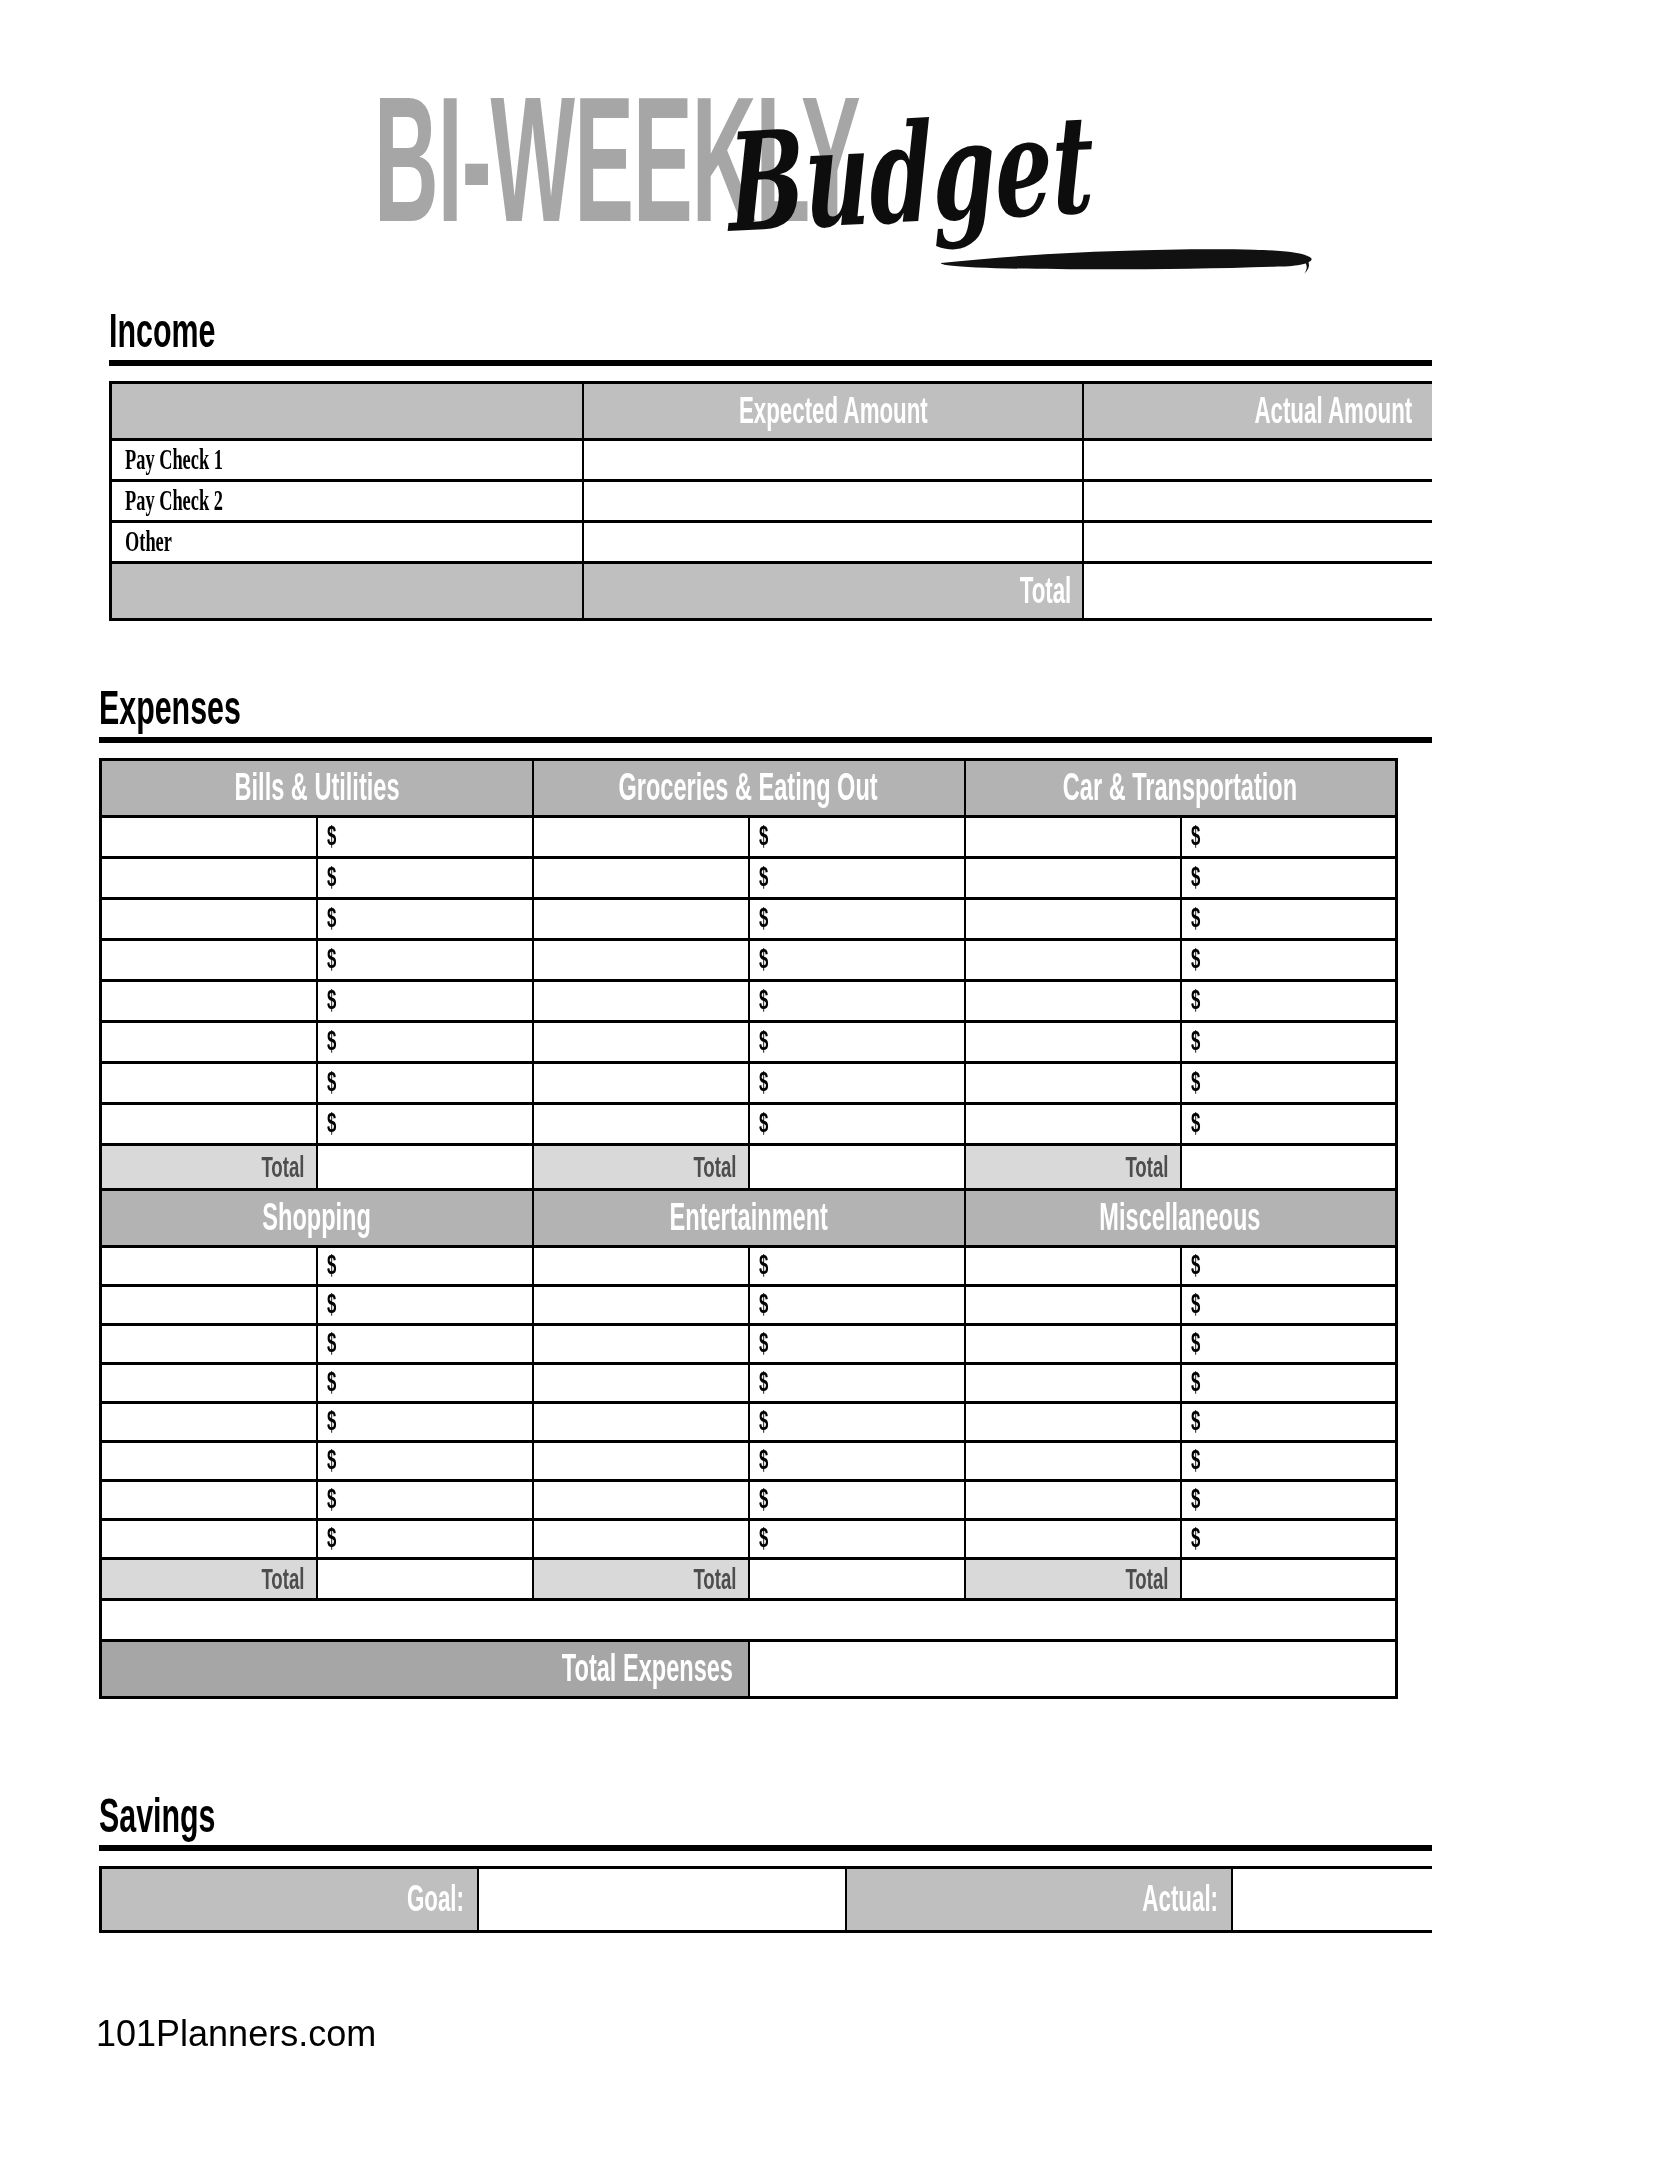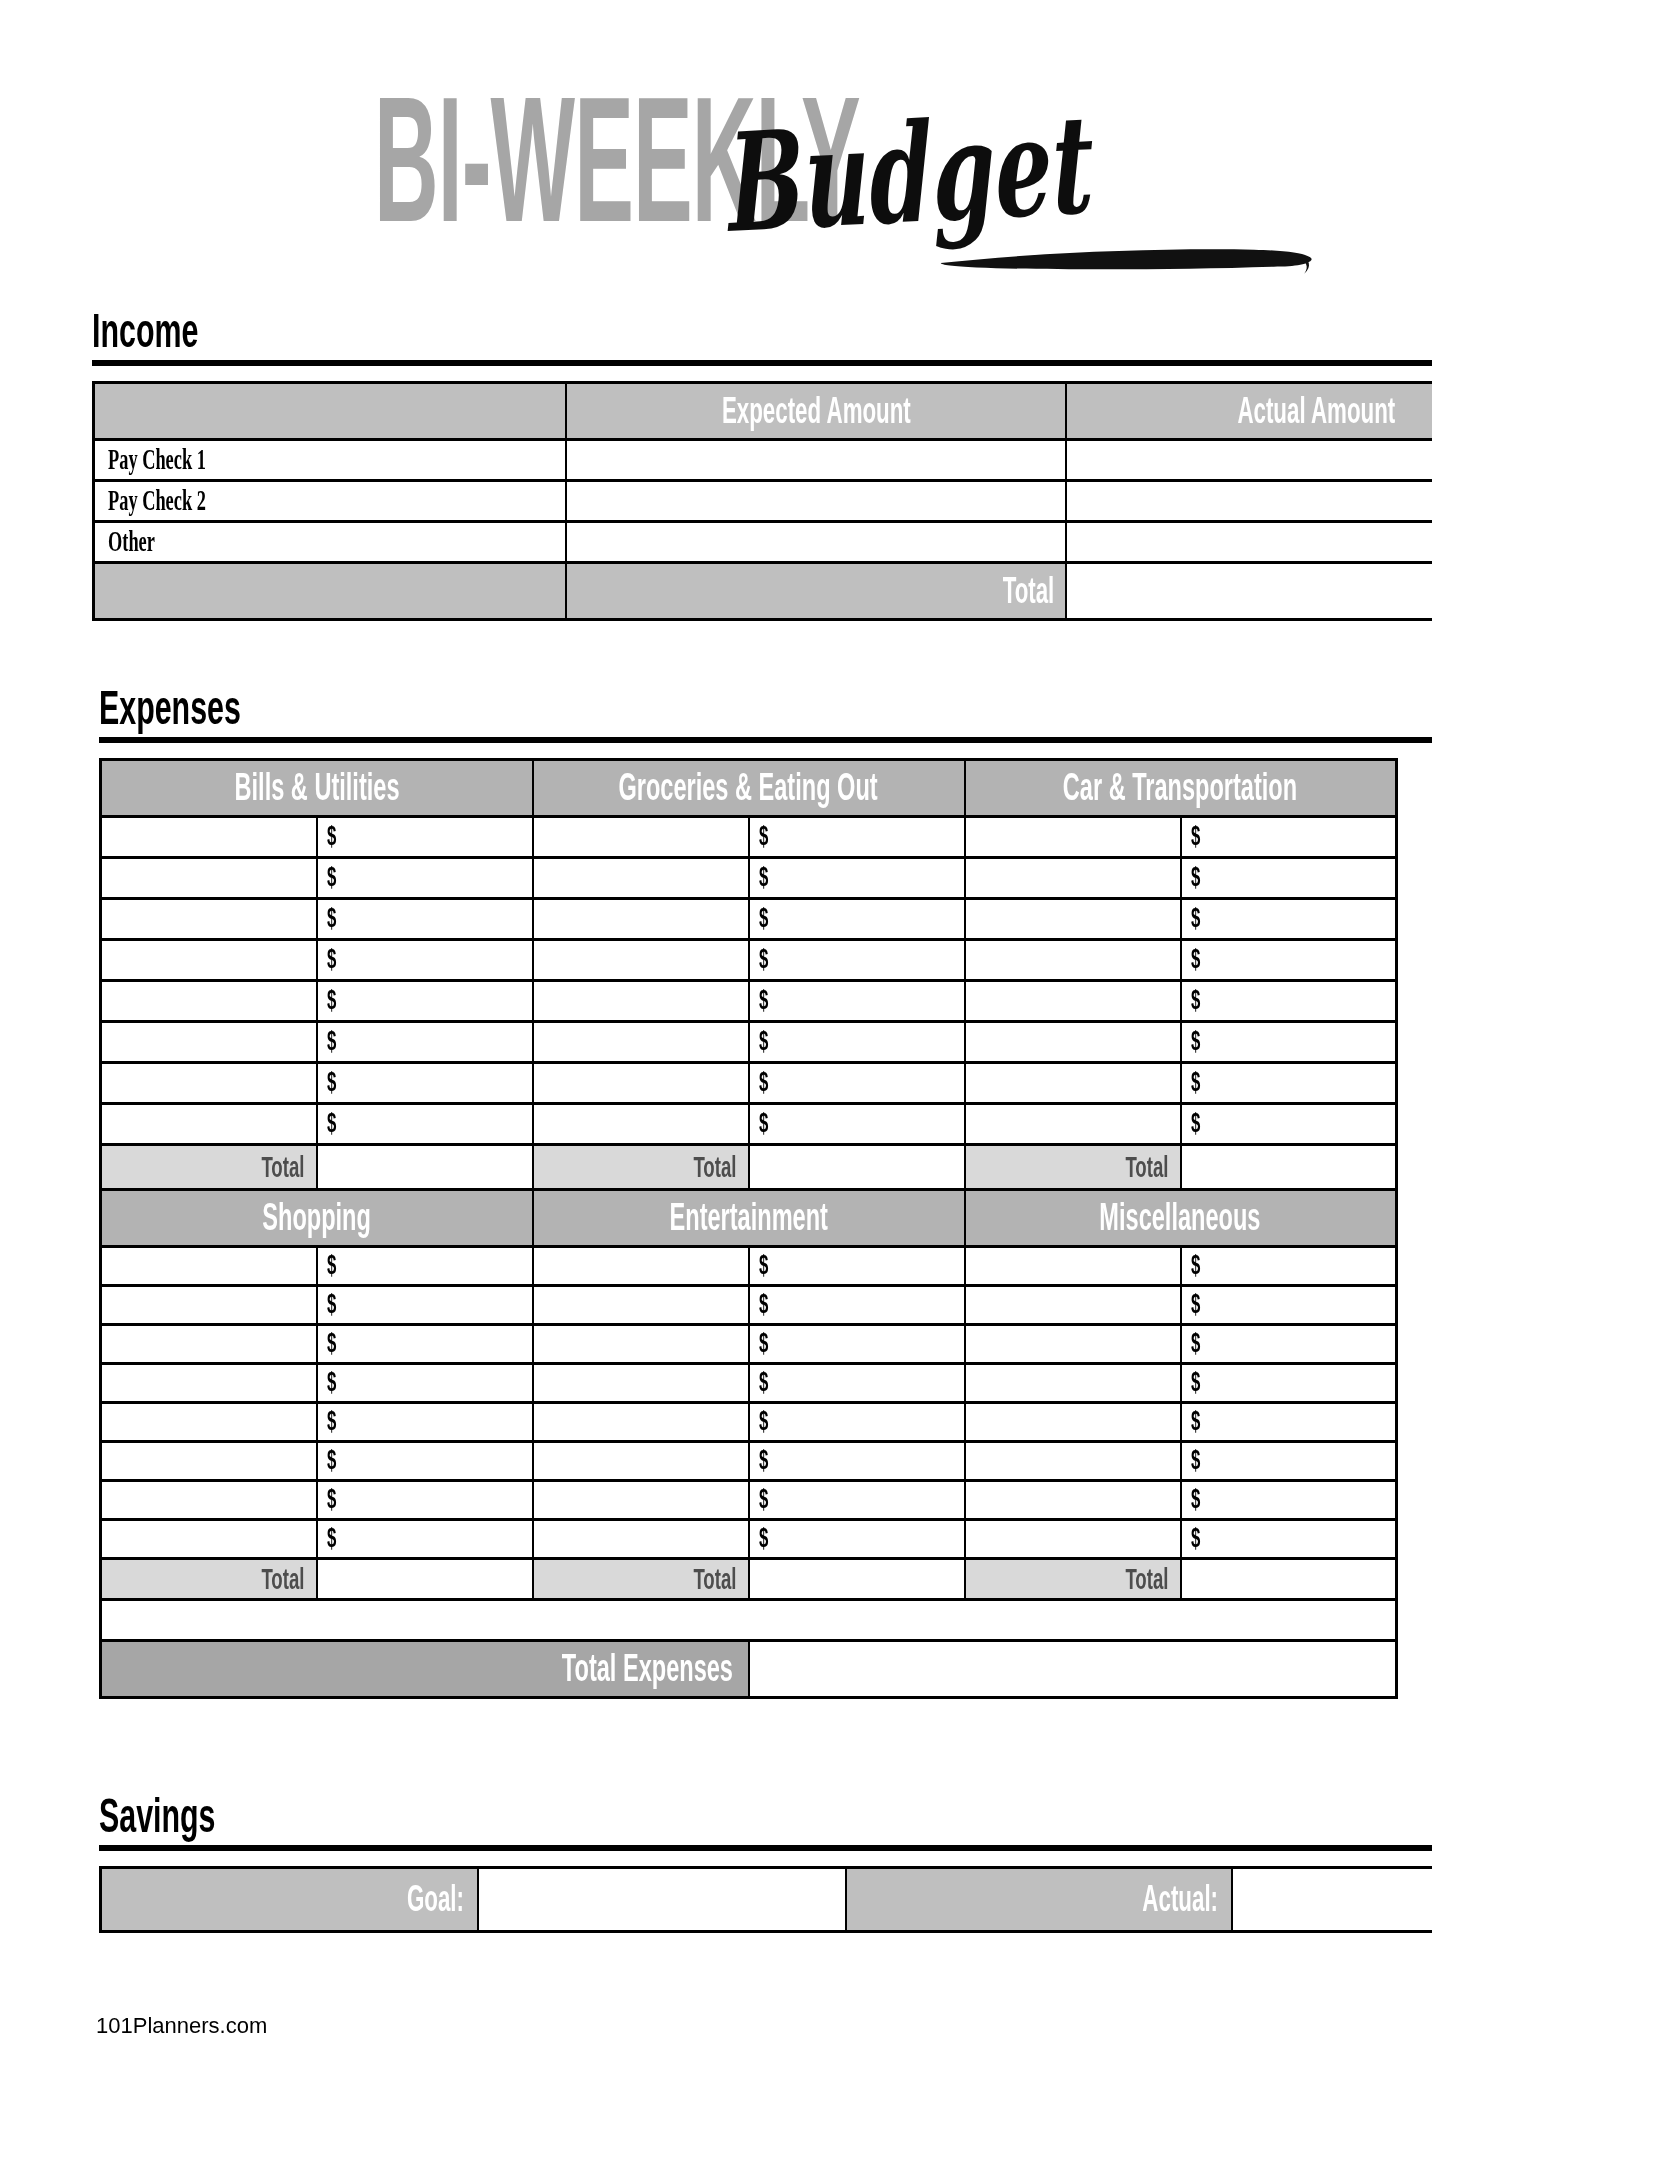--- a/index.html
+++ b/index.html
@@ -23,21 +23,21 @@
   .brand-script {
     position:absolute; left:727px; top:115px; font-size:136px; line-height:1;
     font-family:"DejaVu Serif", serif; font-style:italic; font-weight:700;
     color:#0d0d0d; transform:scaleX(0.66) rotate(-2deg); transform-origin:0 0;
   }
   .flourish { position:absolute; left:939px; top:240px; width:376px; height:39px; }
   .flourish path { fill:#111; }
 
   
   section { position:absolute; }
-  #income-sec  { top:301px;  left:92px; width:1476px; }
+  #income-sec  { top:301px;  left:109px; width:1476px; }
   #expenses-sec{ top:678px;  left:99px; width:1299px; }
   #savings-sec { top:1786px; left:99px; width:1476px; }
 
   h2.sec-h { margin:0; font-size:49px; line-height:59px; color:#000; }
   .rule { height:6.3px; background:#000; width:1476px; }
   .tbl-wrap { margin-top:14.3px; }
 
   table { border-collapse:collapse; table-layout:fixed; background:#fff; border:3.6px solid #000; }
   td, th { border-left:2.7px solid #000; border-right:2.7px solid #000;
            border-top:3.6px solid #000; border-bottom:3.6px solid #000;
@@ -50,21 +50,21 @@
   .hdr  { background:#bfbfbf; color:#fff; text-align:center; font-size:36px; }
   .ghdr { background:#b3b3b3; color:#fff; text-align:center; font-size:38px; }
   .rowlab { text-align:left; padding-left:12.5px; font-size:29.6px; color:#000;font-family:Liberation Serif, serif; }
   .amt { background:#fff; }
   .tot-inc { background:#bfbfbf; color:#fff; text-align:right; padding-right:10.7px; font-size:36px; }
   .tot-lite { background:#d9d9d9; color:#4d4d4d; text-align:right; padding-right:10.7px; font-size:30px; }
   .dollar { text-align:left; padding-left:9px; font-size:27px; color:#000; }
   .texp { background:#a6a6a6; color:#fff; text-align:right; padding-right:14.3px; font-size:38px; }
   .sav-lab { background:#bfbfbf; color:#fff; text-align:right; padding-right:12.5px; font-size:36px; }
 
-  #footer { position:absolute; left:96px; top:2013px; font-size:22px; color:#000; letter-spacing:0px; }
+  #footer { position:absolute; left:96px; top:2013px; font-size:36px; color:#000; letter-spacing:0px; }
 </style>
 </head>
 <body>
 
 <div id="page">
 
   <div>
     <span class="brand-gray">BI-WEEKLY</span>
     <span class="brand-script">Budget</span>
     <svg class="flourish" viewBox="0 0 420 44" preserveAspectRatio="none">

